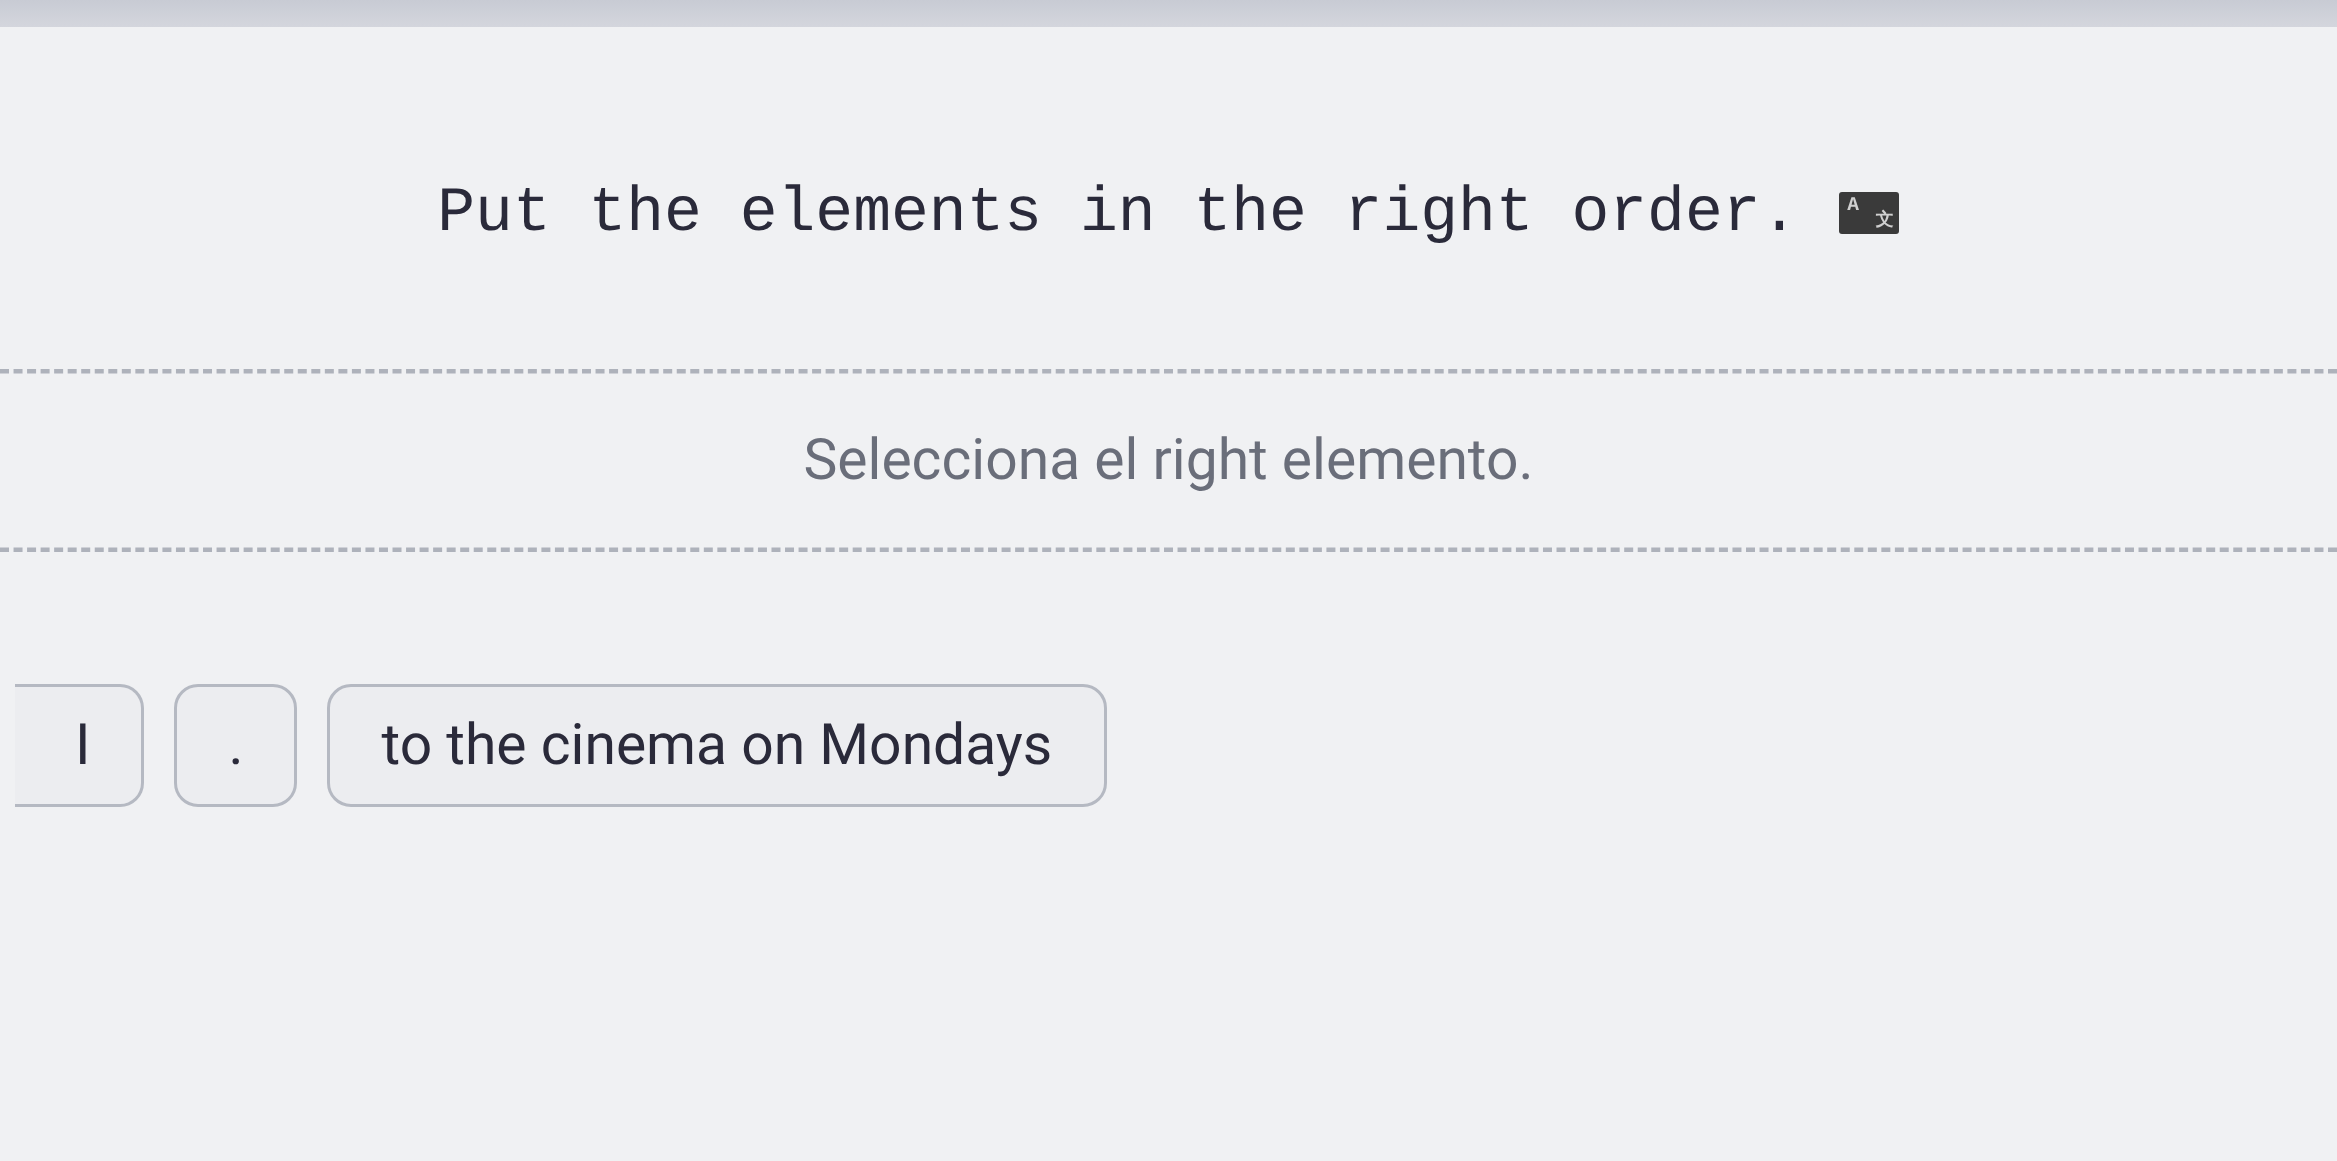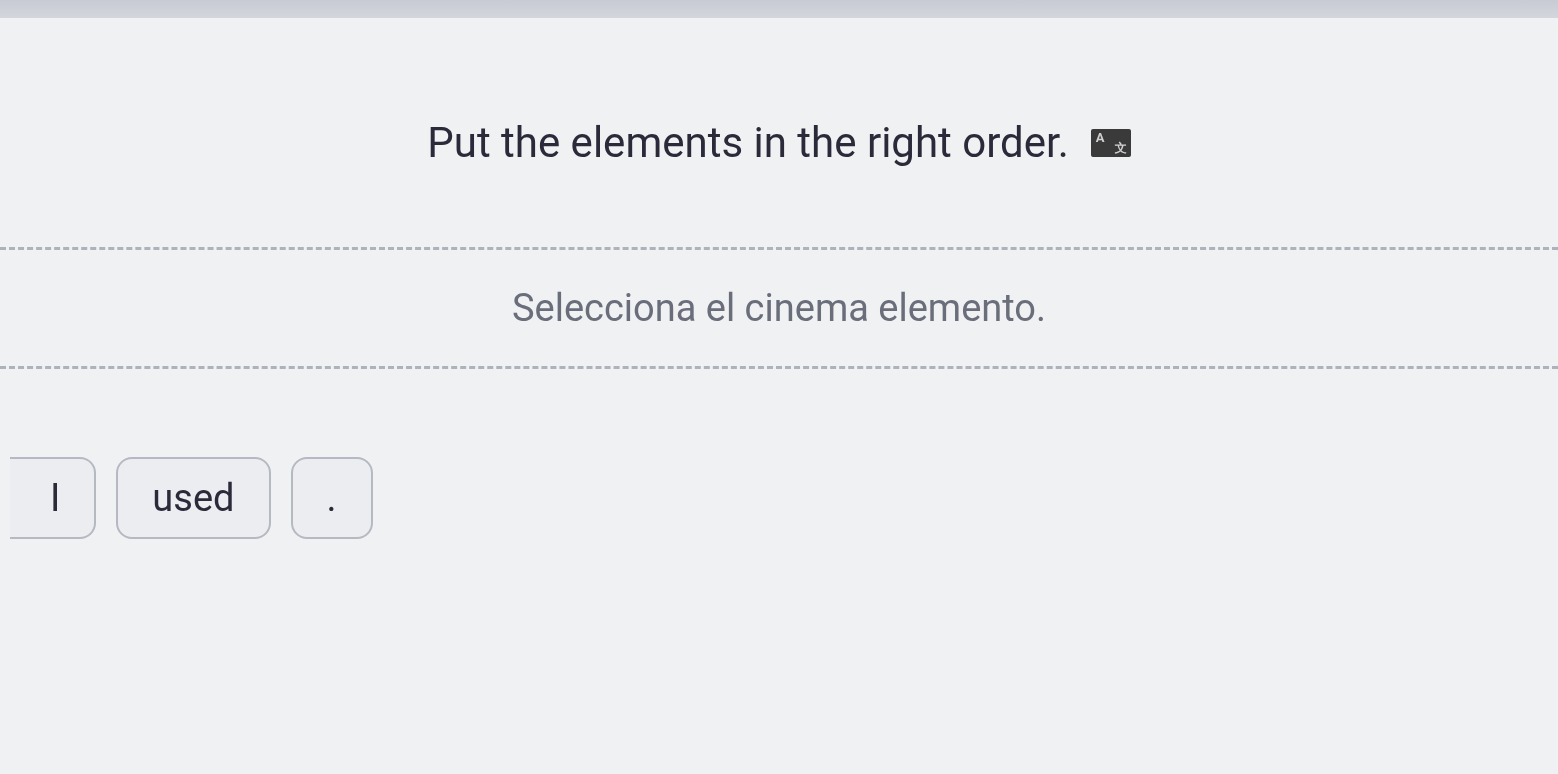--- a/index.html
+++ b/index.html
@@ -17,20 +17,21 @@
     }
     
     .top-bar {
       height: 18px;
       background: linear-gradient(to bottom, #c8cbd4, #d4d6dd);
     }
     
     .instruction-section {
       text-align: center;
       padding: 100px 20px 80px 20px;
+      font-family: Liberation Mono, monospace;
     }
     
     .instruction-text {
       font-size: 42px;
       color: #2a2a3a;
       font-weight: 400;
       display: inline;
       vertical-align: middle;
     }
     
@@ -130,22 +131,22 @@
 <div class="top-bar"></div>
 
 <div class="instruction-section">
   <span class="instruction-text">Put the elements in the right order.</span>
   <span class="translate-badge"></span>
 </div>
 
 <hr class="dashed-divider">
 
 <div class="hint-section">
-  <span class="hint-text">Selecciona el cinema elemento.</span>
+  <span class="hint-text">Selecciona el right elemento.</span>
 </div>
 
 <hr class="dashed-divider">
 
 <div class="tokens-section">
   <div class="token edge">I</div>
-  <div class="token">used</div>
   <div class="token">.</div>
+  <div class="token">to the cinema on Mondays</div>
 </div>
 
 </body></html>

